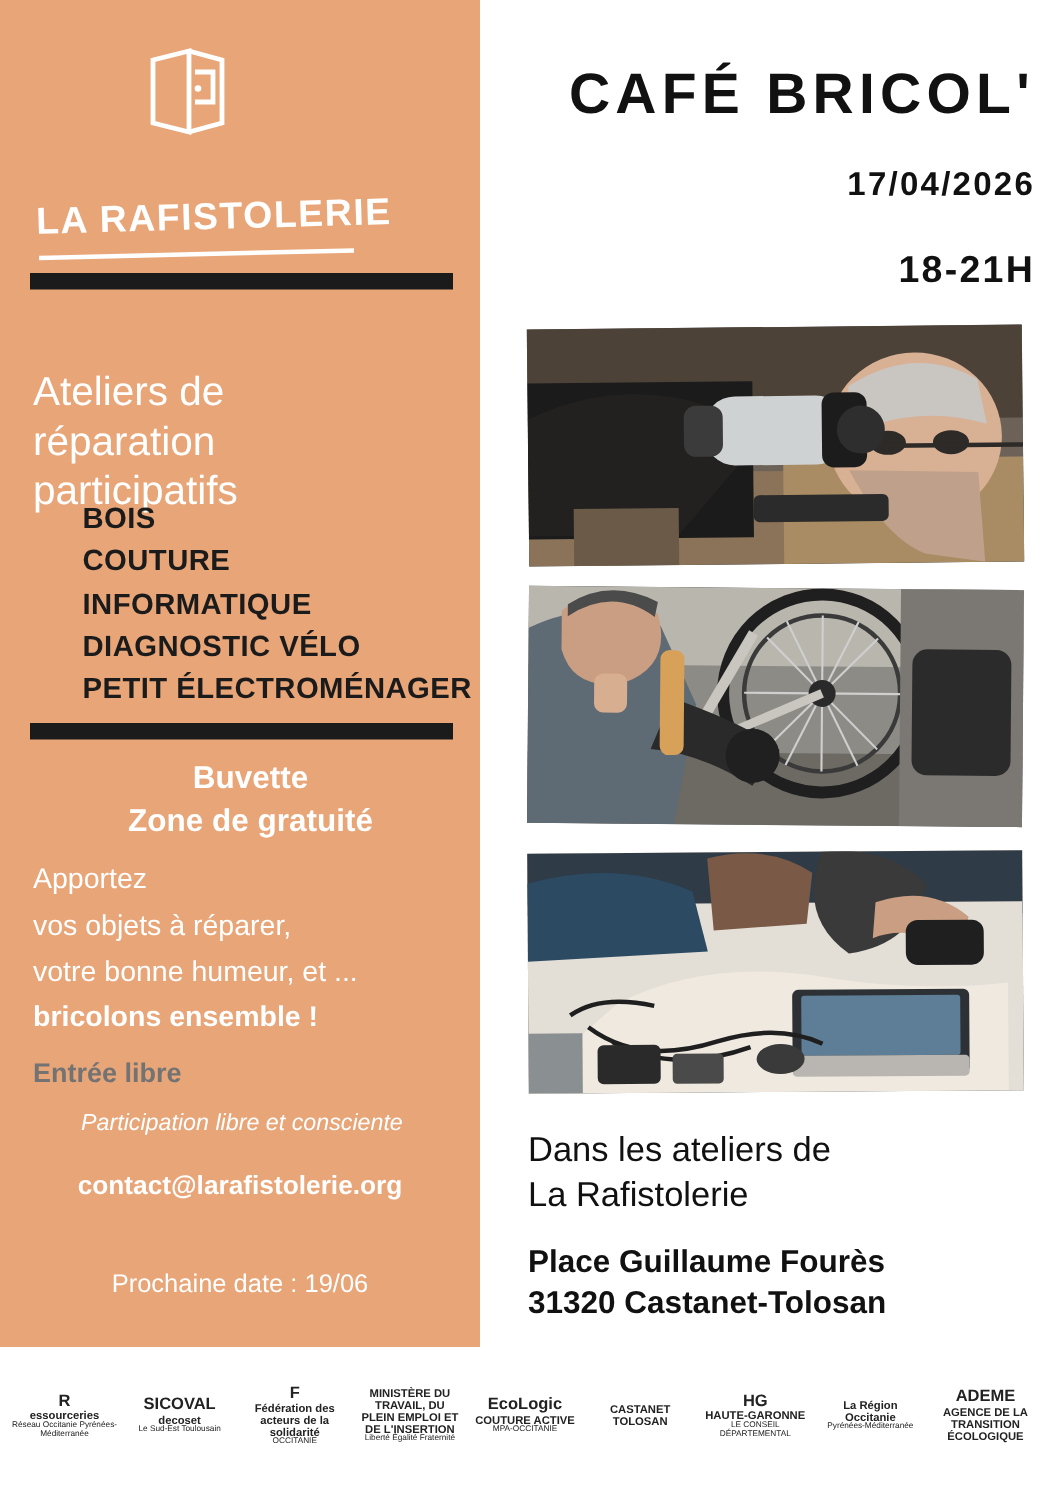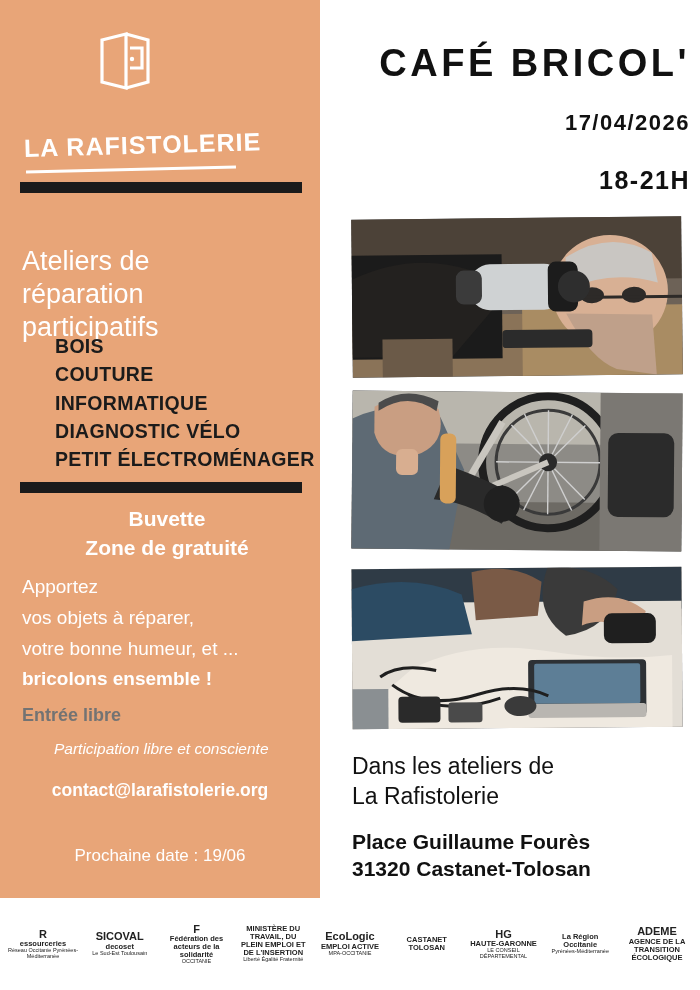--- a/index.html
+++ b/index.html
@@ -393,21 +393,21 @@
         <span class="big">F</span>
         <span class="mid">Fédération des acteurs de la solidarité</span>
         <span class="sm">OCCITANIE</span>
       </div>
       <div class="flogo">
         <span class="mid">MINISTÈRE DU TRAVAIL, DU PLEIN EMPLOI ET DE L'INSERTION</span>
         <span class="sm">Liberté Égalité Fraternité</span>
       </div>
       <div class="flogo">
         <span class="big">EcoLogic</span>
-        <span class="mid">EMPLOI ACTIVE</span>
+        <span class="mid">COUTURE ACTIVE</span>
         <span class="sm">MPA-OCCITANIE</span>
       </div>
       <div class="flogo">
         <span class="mid">CASTANET TOLOSAN</span>
       </div>
       <div class="flogo">
         <span class="big">HG</span>
         <span class="mid">HAUTE-GARONNE</span>
         <span class="sm">LE CONSEIL DÉPARTEMENTAL</span>
       </div>

